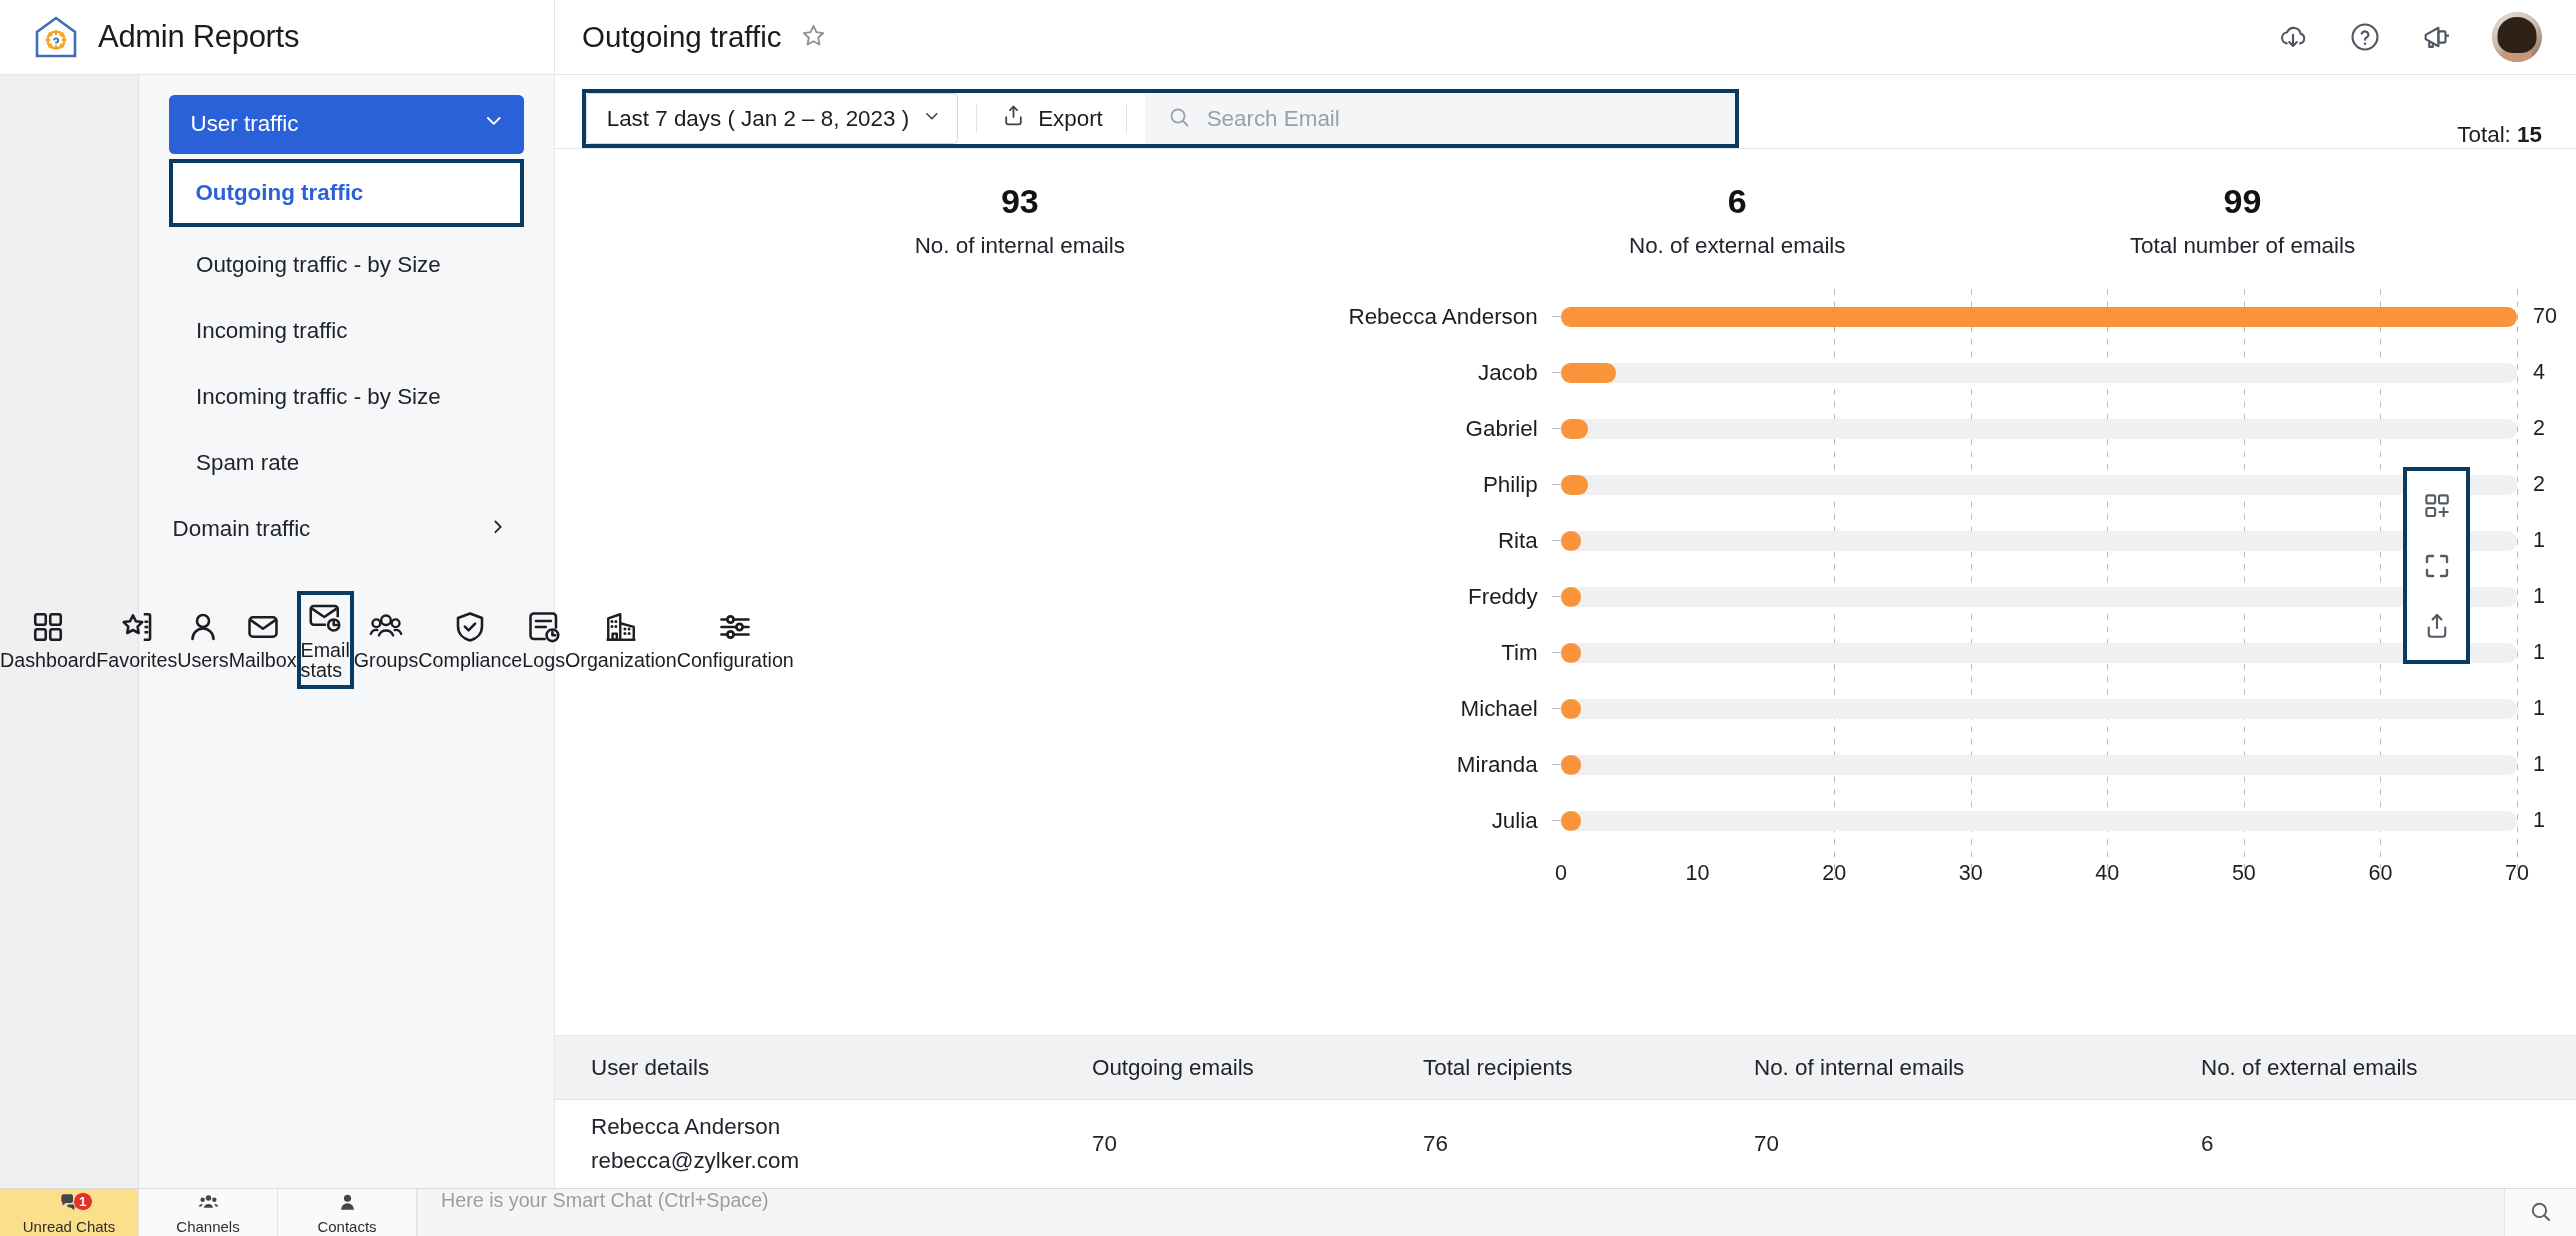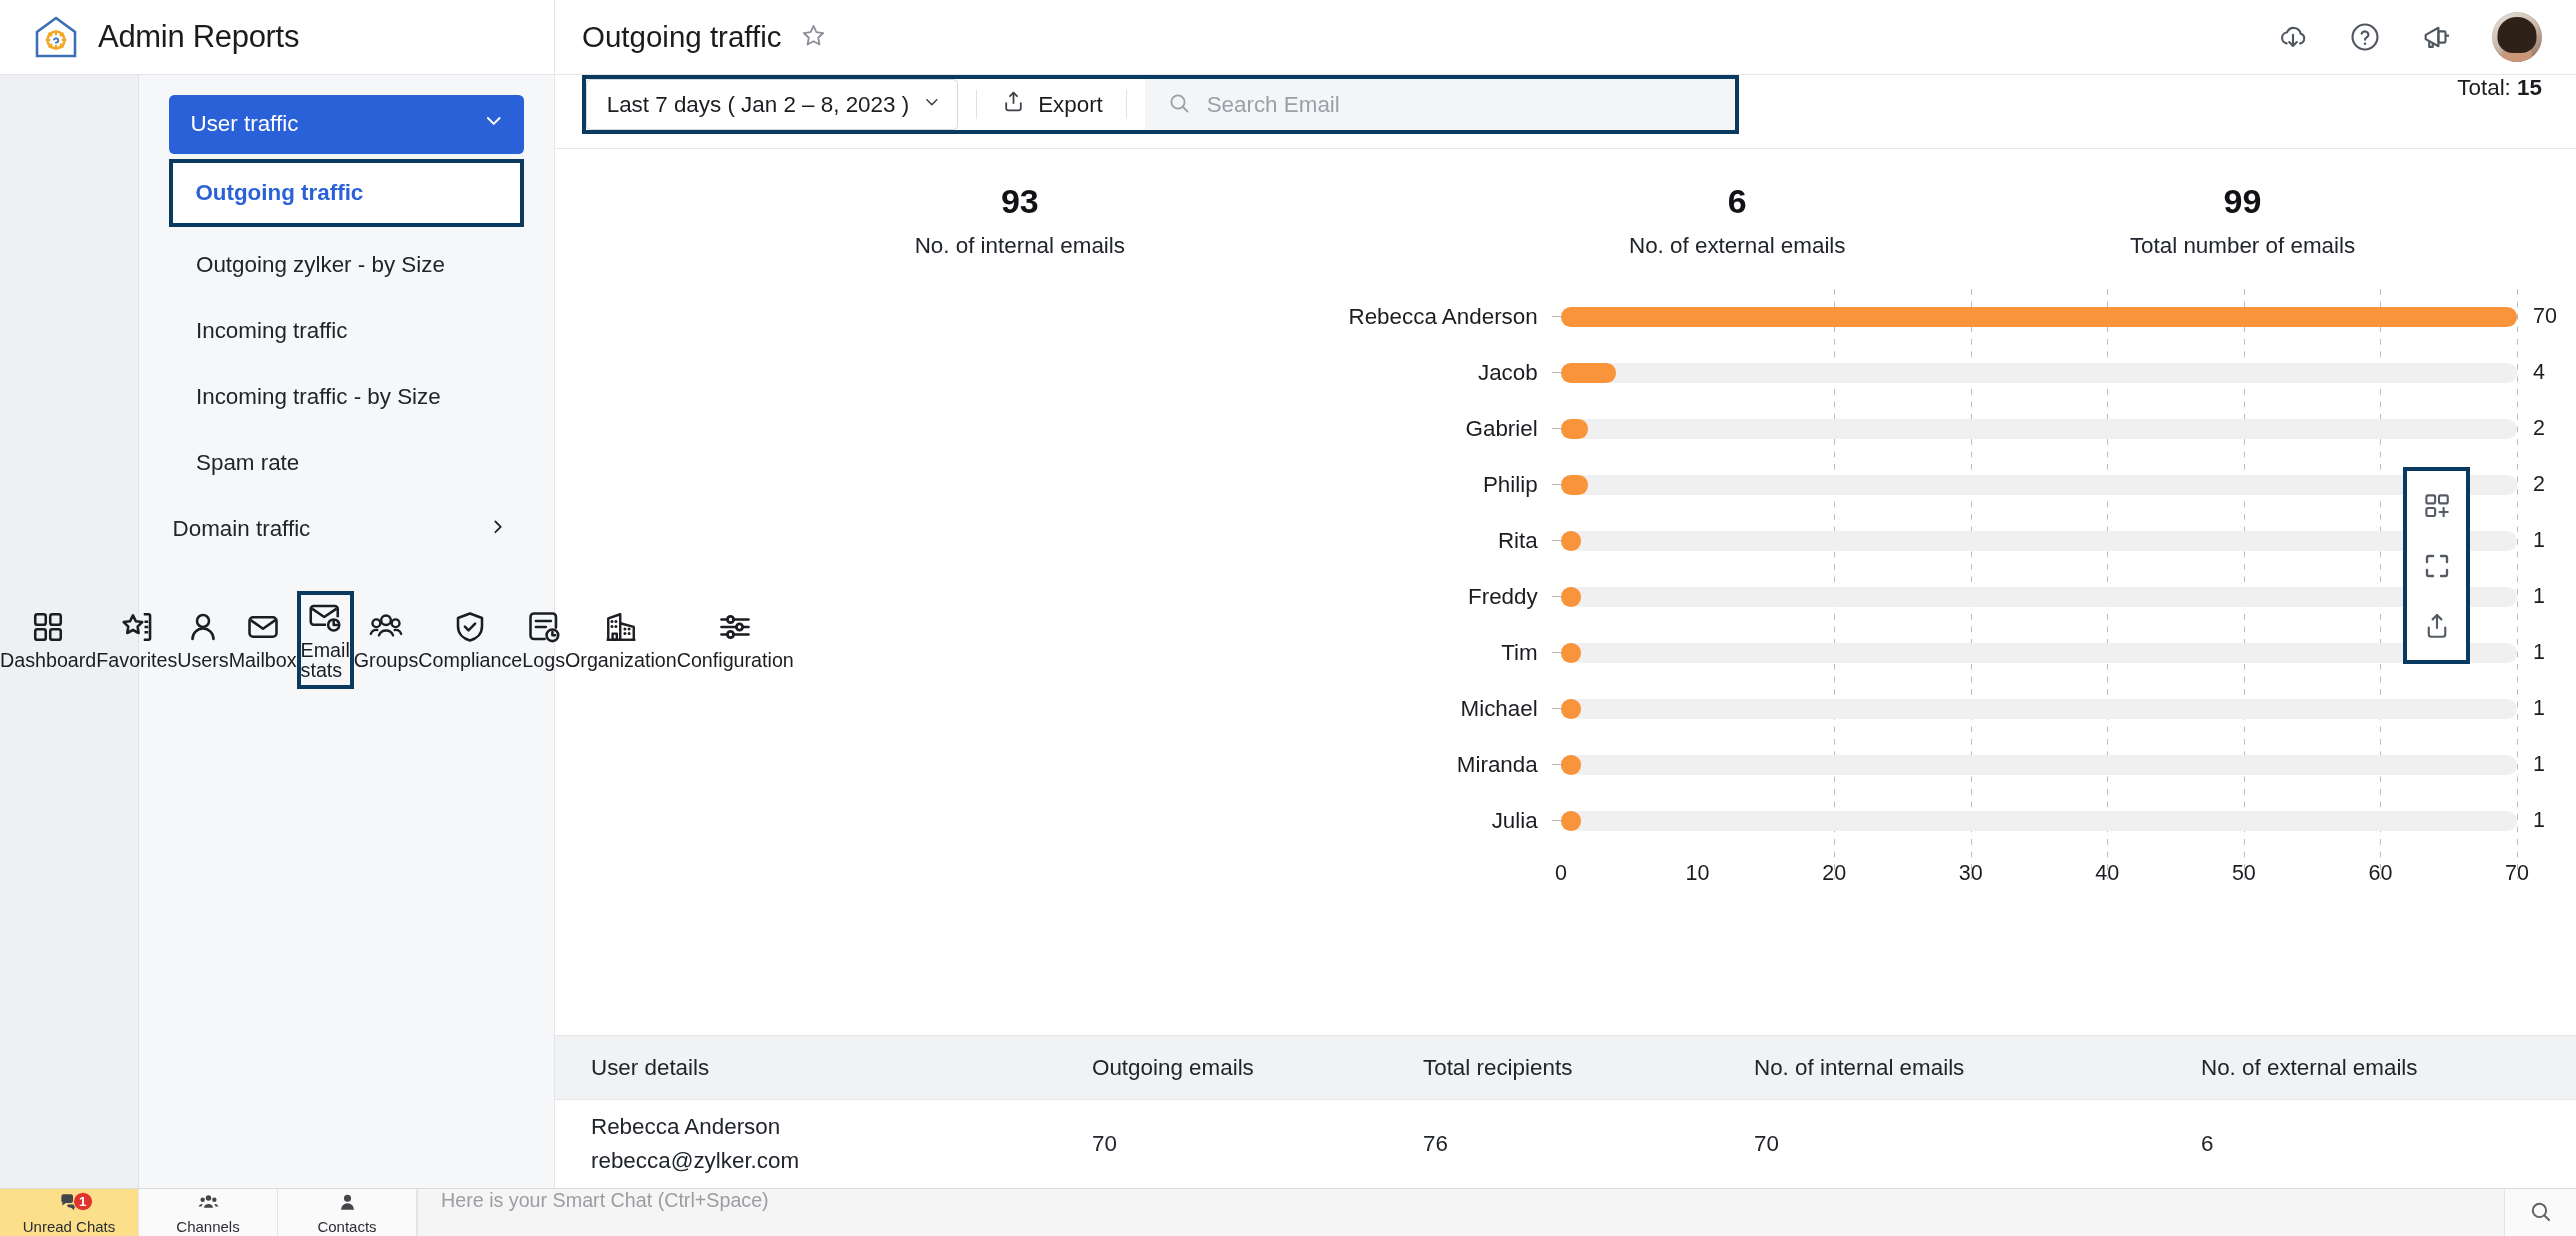--- a/index.html
+++ b/index.html
@@ -104,21 +104,21 @@
     margin: 3.6px 0 5.4px 0; padding-left: 22.4px;
   }
   .subnav-item.has-chevron { justify-content: space-between; padding-right: 16px; padding-left: 3.6px; }
   .subnav-item.has-chevron svg { width: 19.7px; height: 19.7px; color: #20242b; }
 
   
   .content { flex: 1; display: flex; flex-direction: column; min-width: 0; background:#fff; }
 
   .toolbar {
     height: 74px; min-height: 74px;
-    display: flex; align-items: flex-start; justify-content: space-between;
+    display: flex; align-items: flex-end; justify-content: space-between;
     border-bottom: 0.9px solid #e4e6ea;
     padding: 0 34px 0 27px;
   }
   .toolbar-left {
     display: flex; align-items: stretch; height: 59px;
     border: 4.5px solid #0b3a61;
   }
   .daterange {
     display: flex; align-items: center; gap: 12.5px;
     background: #fff; border: 0.9px solid #d3d6db; border-radius: 4.5px;
@@ -442,21 +442,21 @@
           <svg viewBox="0 0 24 24" fill="none" stroke="currentColor" stroke-width="2.2" stroke-linecap="round" stroke-linejoin="round">
               <path d="M5.5 9l6.5 6.5L18.5 9"></path>
             </svg>
         </span>
       </div>
       <div class="subnav-list">
         <div class="subnav-item active-box">
           <span>Outgoing traffic</span>
         </div>
         <div class="subnav-item">
-          <span>Outgoing zylker - by Size</span>
+          <span>Outgoing traffic - by Size</span>
         </div>
         <div class="subnav-item">
           <span>Incoming traffic</span>
         </div>
         <div class="subnav-item">
           <span>Incoming traffic - by Size</span>
         </div>
         <div class="subnav-item">
           <span>Spam rate</span>
         </div>

